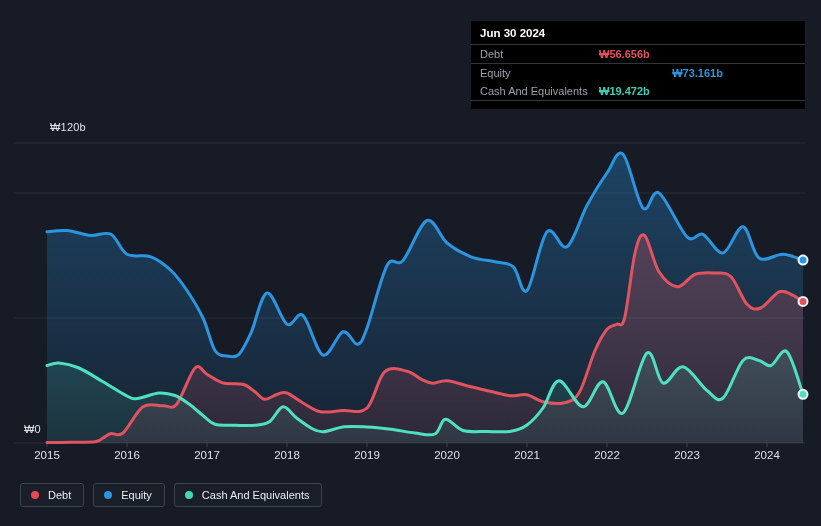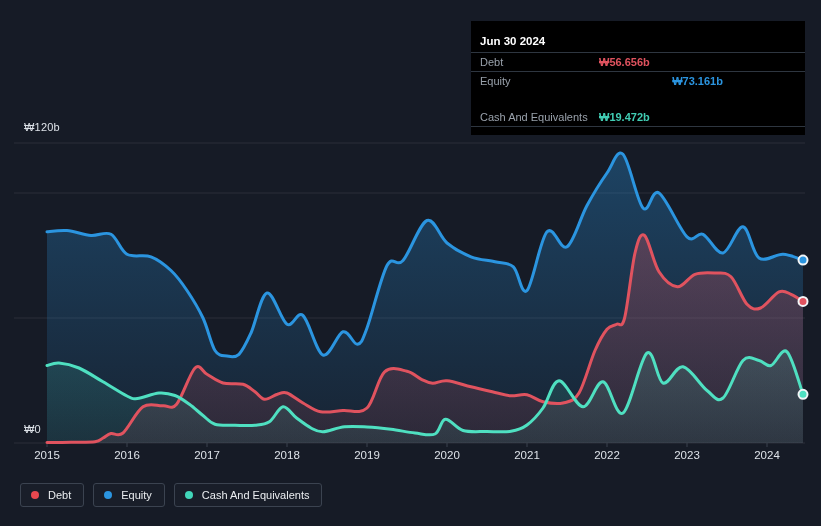--- a/index.html
+++ b/index.html
@@ -3,26 +3,26 @@
 <meta charset="utf-8">
 <style>
   html,body{margin:0;padding:0;background:#10141c;}
   .stage{
     position:relative;width:821px;height:526px;overflow:hidden;
     background:#161b26;
     font-family:"Liberation Sans","DejaVu Sans",sans-serif;
   }
   #chart-svg{position:absolute;left:0;top:0;}
   .y-label{position:absolute;left:24px;font-size:11px;color:#dde2e8;letter-spacing:.2px;}
-  .y-label.max{top:121px;}
+  .y-label.max{top:121px;margin-left:26px;}
   .y-label.min{top:423px;}
 
   
   .tooltip{position:absolute;left:471px;top:21px;width:334px;background:#000;z-index:6;}
-  .tt-title{font-size:11.5px;font-weight:bold;color:#fff;padding:14px 9px 5px;border-bottom:1px solid #2e3640;}
+  .tt-title{font-size:11.5px;font-weight:bold;color:#fff;padding:6px 9px 5px;border-bottom:1px solid #2e3640;}
   .tt-row{display:grid;grid-template-columns:119px 1fr;align-items:baseline;font-size:11px;padding:3px 9px;}
   .tt-row.bordered{border-bottom:1px solid #2e3640;}
   .tt-label{color:#99a1ab;}
   .tt-value{font-weight:bold;}
   .tt-ratio-pct{font-weight:bold;color:#fff;}
   .tt-ratio-text{color:#99a1ab;}
   .tt-bottom-pad{height:8px;}
 
   
   .legend{position:absolute;left:20px;top:483px;display:flex;gap:9px;z-index:4;}
@@ -97,21 +97,21 @@
     <div class="tt-row bordered">
       <span class="tt-label">Debt</span>
       <span class="tt-value" id="tt-debt-value" style="color: rgb(224, 83, 95);">₩56.656b</span>
     </div>
     <div class="tt-row">
       <span class="tt-label">Equity</span>
       <span class="tt-value" id="tt-equity-value" style="color: rgb(43, 149, 224); text-align: center;">₩73.161b</span>
     </div>
     <div class="tt-row bordered">
       <span class="tt-label">Cash And Equivalents</span>
-      <span class="tt-value" id="tt-cash-value" style="color: rgb(65, 205, 180); margin-top: 18px;">₩19.472b</span>
+      <span class="tt-value" id="tt-cash-value" style="color: rgb(65, 205, 180);">₩19.472b</span>
     </div>
     <div class="tt-bottom-pad"></div>
   </div>
 
   <div class="legend" id="legend">
       <div class="legend-item">
         <span class="legend-dot" style="background: rgb(232, 72, 79);"></span>
         <span>Debt</span>
       </div>
       <div class="legend-item">

